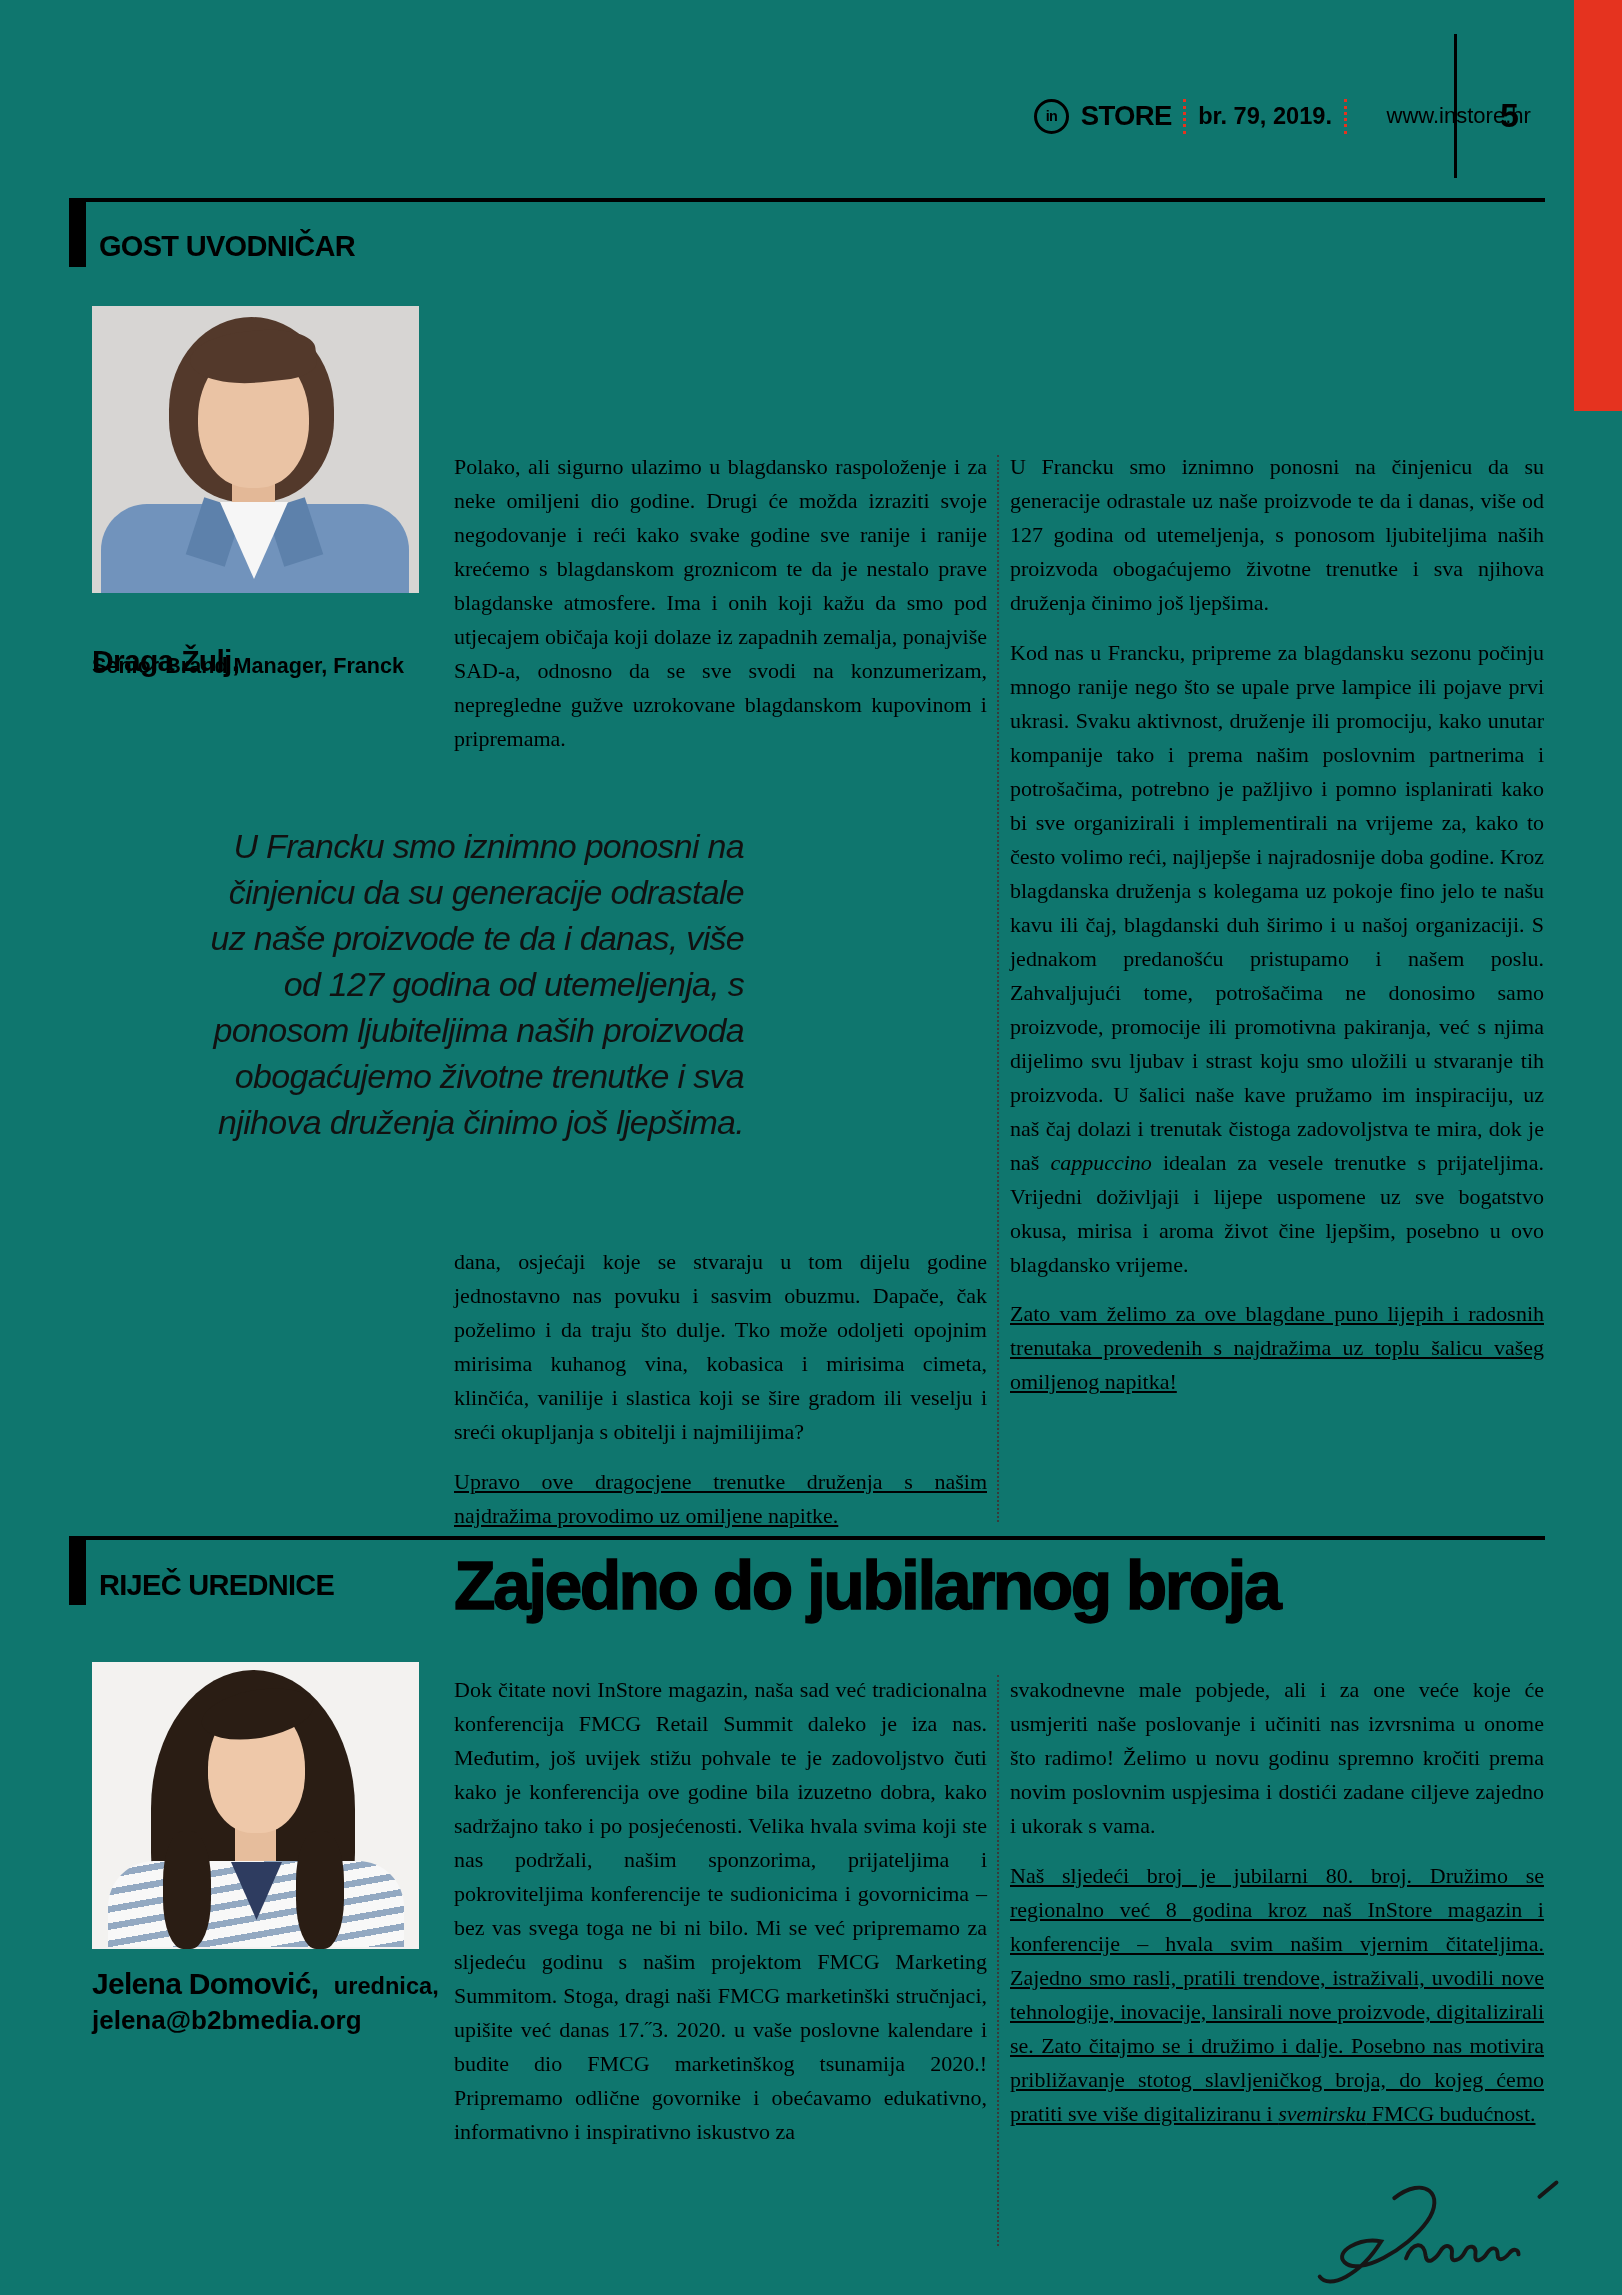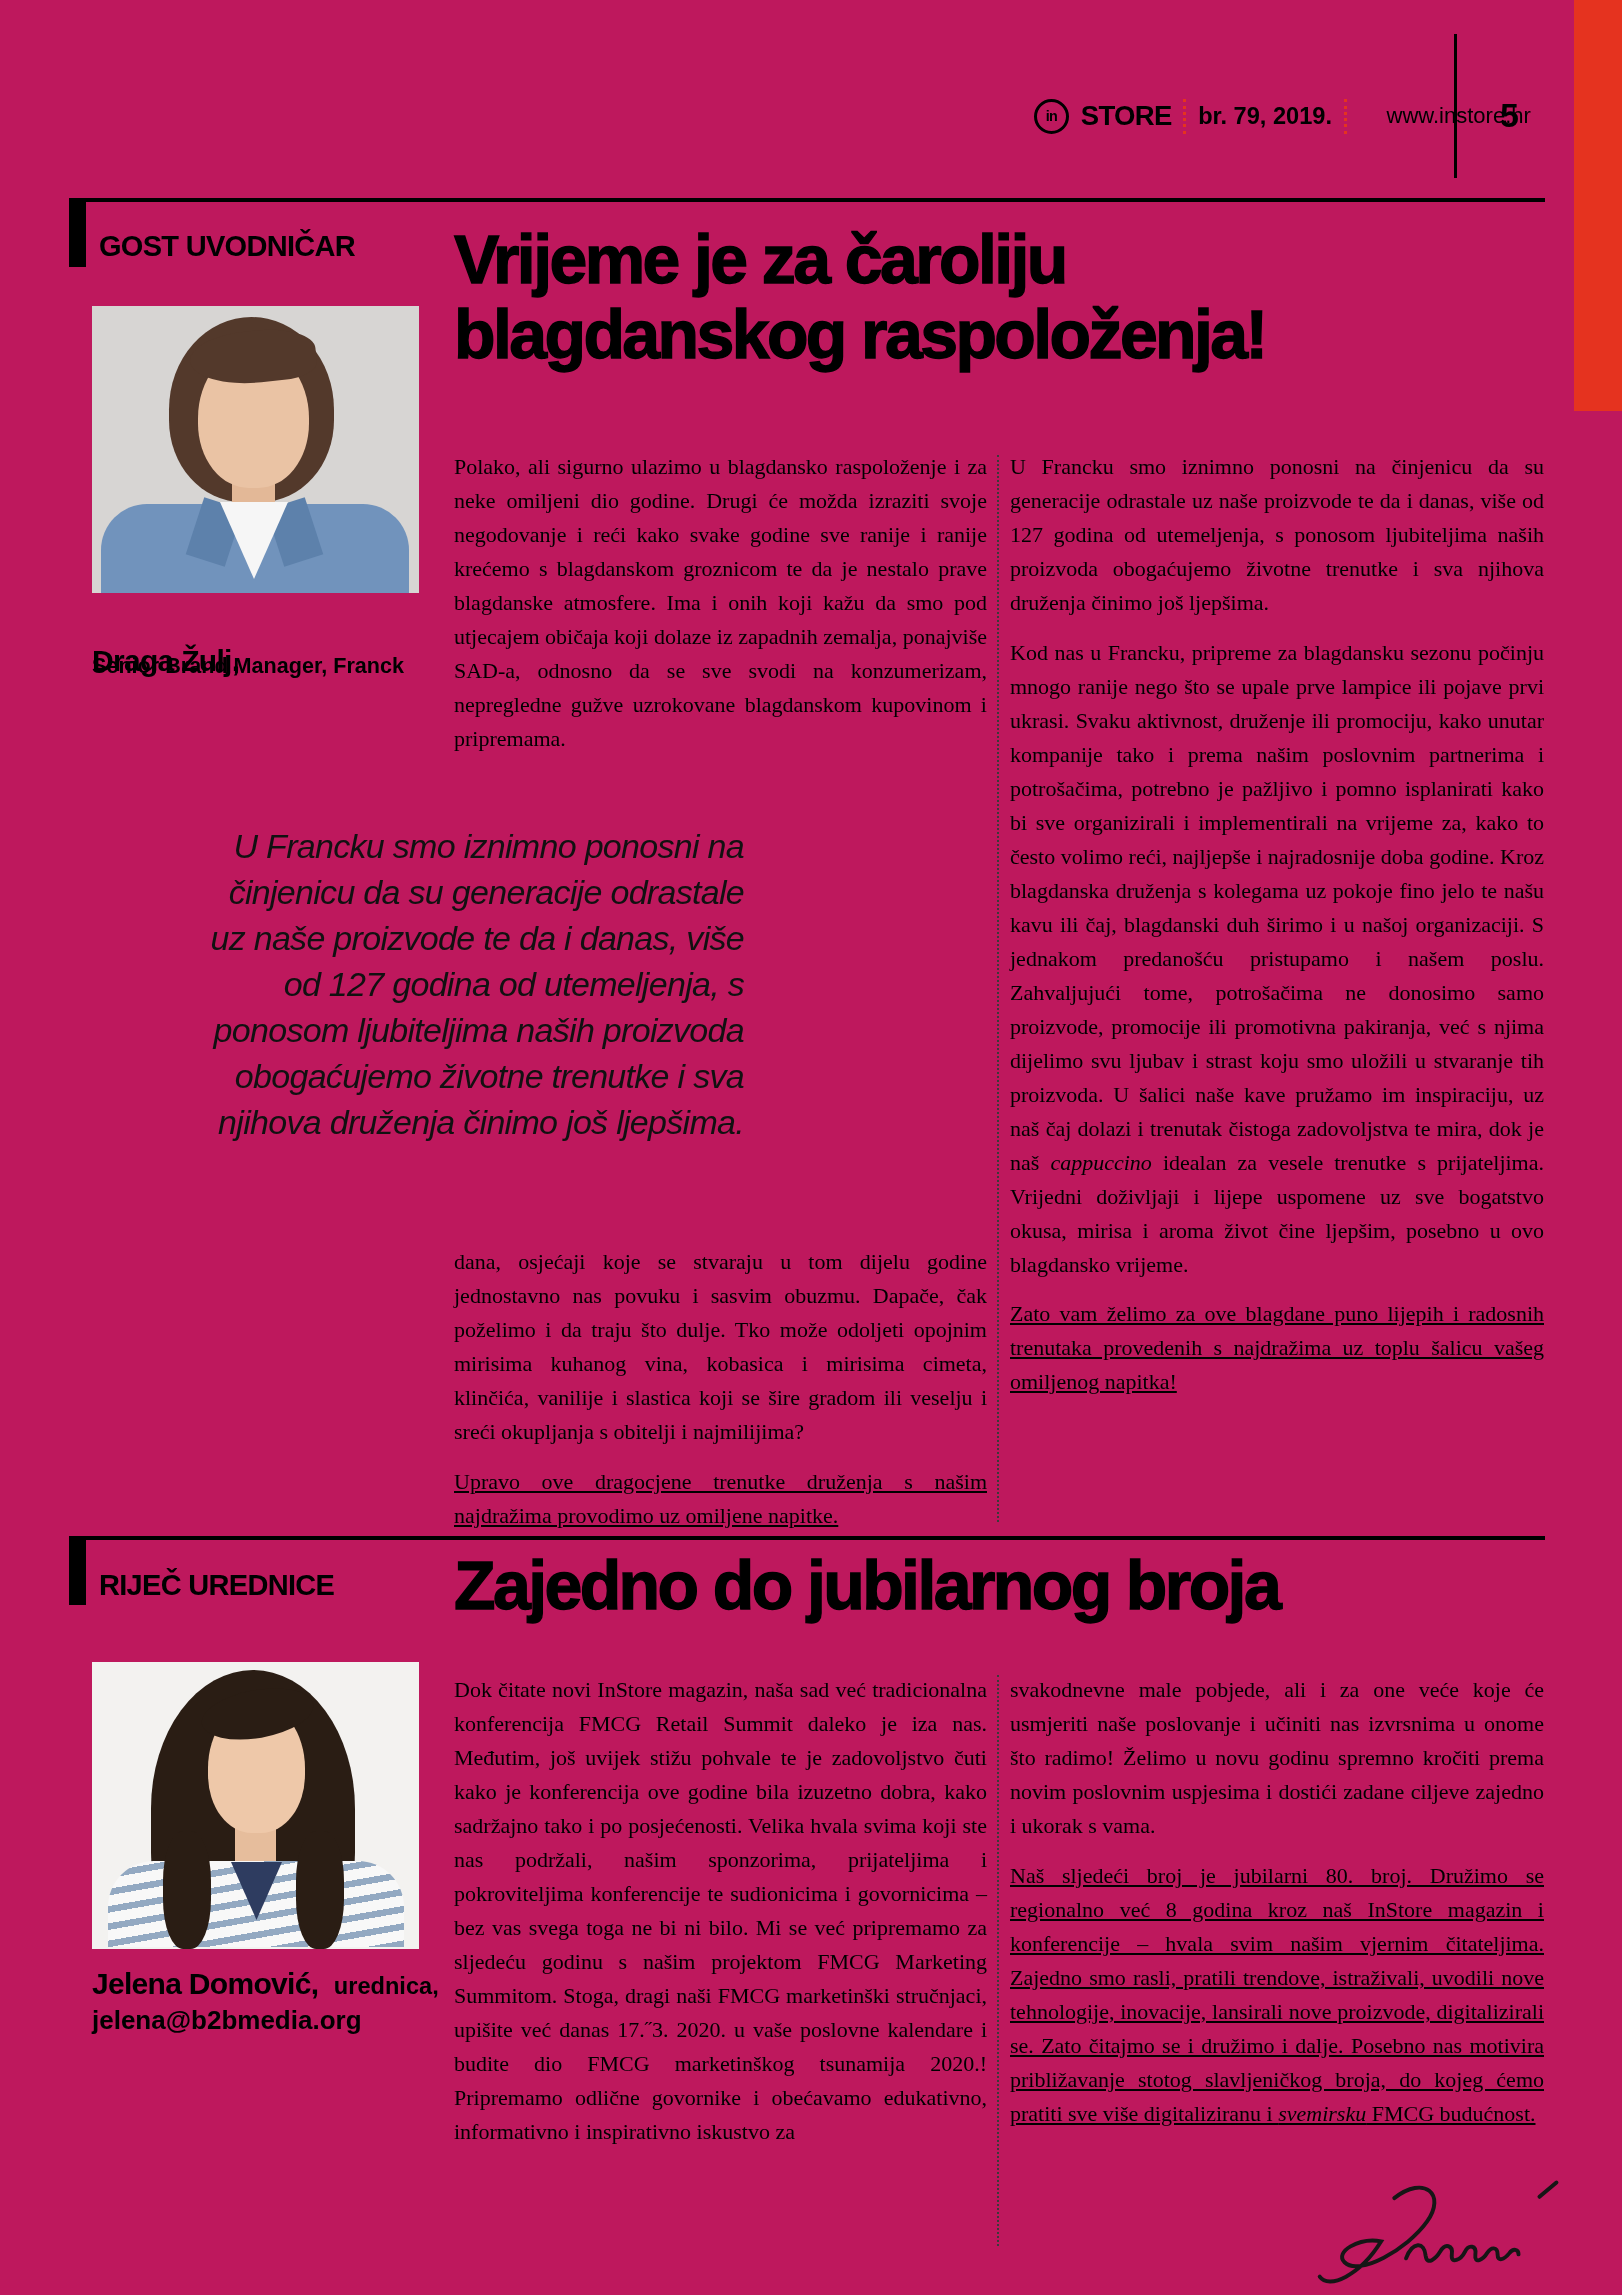--- a/index.html
+++ b/index.html
@@ -1,16 +1,16 @@
 <!DOCTYPE html>
 <html style="font-size:10.5px"><head>
 <meta charset="utf-8">
 <style>
   html,body{margin:0;padding:0;background:#ffffff;}
-  .sheet{position:relative;width:1623px;height:2295px;background:#be185d;overflow:hidden;
+  .sheet{position:relative;width:1623px;height:2295px;background:#0f766e;overflow:hidden;
          font-family:"Liberation Serif",serif;color:#000;}
   .abs{position:absolute;}
 
   
   .brand{display:flex;align-items:center;gap:11.8px;height:52px;}
   .logo-mark{width:29px;height:29px;border:3.9px solid #000;border-radius:50%;
              display:flex;align-items:center;justify-content:center;
              font:bold 14.4px "Liberation Sans",sans-serif;letter-spacing:-0.7px;}
   .logo-text{font:bold 27.5px "Liberation Sans",sans-serif;letter-spacing:-0.7px;}
   .hdot{width:0;height:35px;border-left:3.3px dotted #e5331f;}
@@ -93,22 +93,20 @@
     <div class="p1-face"></div>
     <div class="p1-fringe"></div>
     <div class="p1-jacket"></div>
     <div class="p1-collar-l"></div>
     <div class="p1-collar-r"></div>
     <div class="p1-shirt"></div>
   </div>
   <div class="abs cap-name" style="left:92px;top:612px;">Draga Žulj,</div>
   <div class="abs cap-sub" style="left:92px;top:653px;">Senior Brand Manager, Franck</div>
 
-  <div class="abs headline" style="left:454px;top:222px;width:1112px;">Vrijeme je za čaroliju
-blagdanskog raspoloženja!</div>
 
   <div class="abs body-txt" style="left:454px;top:450px;width:533px;">Polako, ali sigurno ulazimo u blagdansko raspoloženje i za neke omiljeni dio godine. Drugi će možda izraziti svoje negodovanje i reći kako svake godine sve ranije i ranije krećemo s blagdanskom groznicom te da je nestalo prave blagdanske atmosfere. Ima i onih koji kažu da smo pod utjecajem običaja koji dolaze iz zapadnih zemalja, ponajviše SAD-a, odnosno da se sve svodi na konzumerizam, nepregledne gužve uzrokovane blagdanskom kupovinom i pripremama.</div>
 
   <div class="abs pullquote" style="left:105px;top:823px;width:639px;">U Francku smo iznimno ponosni na
 činjenicu da su generacije odrastale
 uz naše proizvode te da i danas, više
 od 127 godina od utemeljenja, s
 ponosom ljubiteljima naših proizvoda
 obogaćujemo životne trenutke i sva
 njihova druženja činimo još ljepšima.</div>

